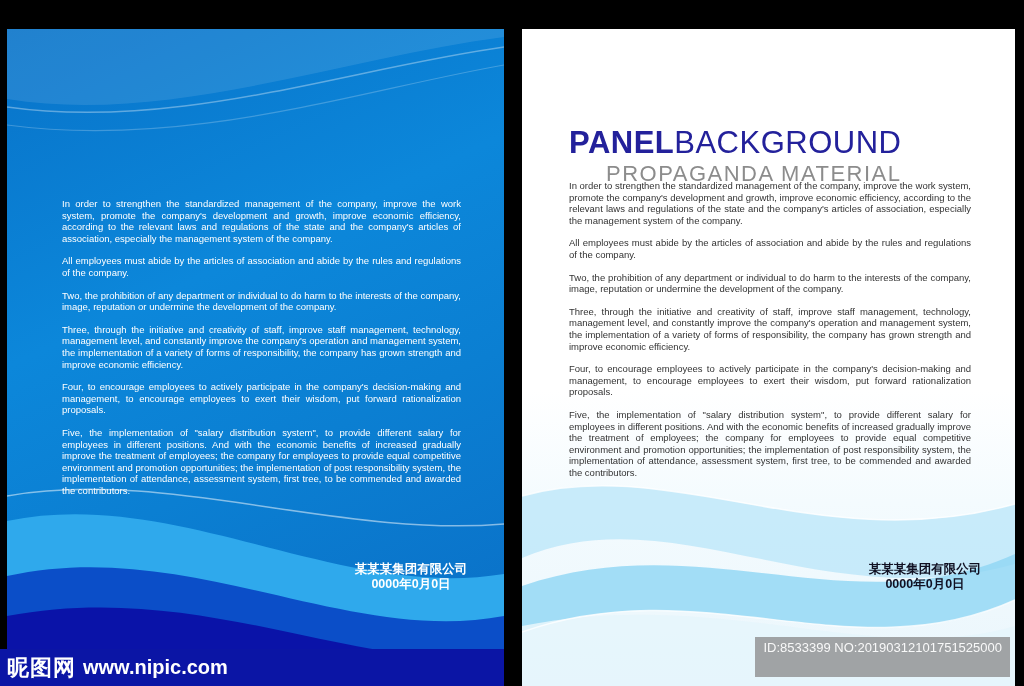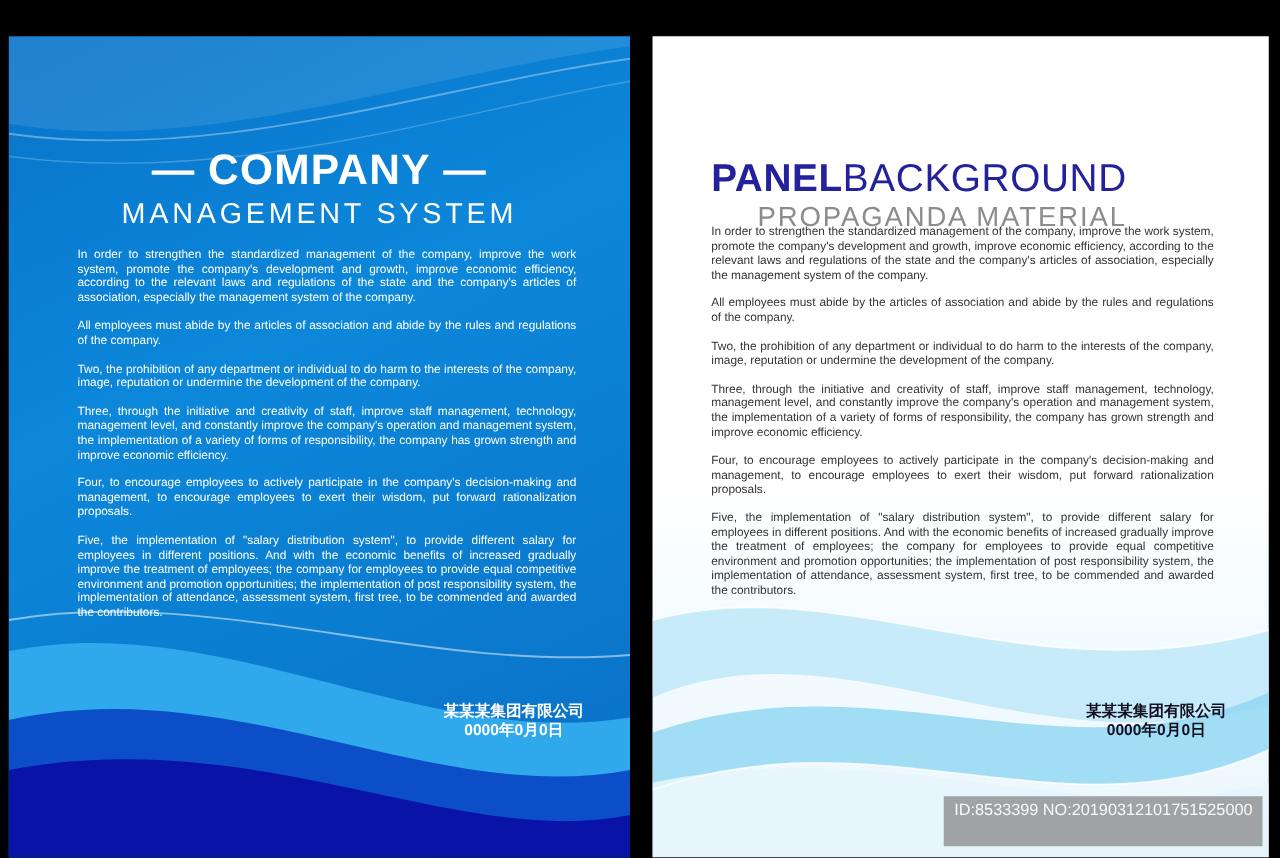--- a/index.html
+++ b/index.html
@@ -97,26 +97,20 @@
       <path d="M0,96 C180,120 350,62 497,36" fill="none" stroke="#ffffff" stroke-width="1.2" opacity="0.22"></path>
     </svg>
 
     <svg class="waves-bottom" width="497" height="220" viewBox="0 0 497 220">
       <path d="M0,30 C160,2 330,72 497,58" fill="none" stroke="#ffffff" stroke-width="1.5" opacity="0.5"></path>
       <path d="M0,55 C170,20 330,135 497,108 L497,220 L0,220 Z" fill="#2fa9ec"></path>
       <path d="M0,110 C180,70 340,180 497,150 L497,220 L0,220 Z" fill="#0b4ec8"></path>
       <path d="M0,150 C200,112 360,214 497,186 L497,220 L0,220 Z" fill="#0a13a8"></path>
     </svg>
 
-    <header class="lp-header">
-      <div class="lp-title-row">
-        <span class="dash">—</span><span>COMPANY</span><span class="dash">—</span>
-      </div>
-      <div class="lp-subtitle">MANAGEMENT SYSTEM</div>
-    </header>
 
     <div class="lp-body">
       <p>In order to strengthen the standardized management of the company, improve the work system, promote the company's development and growth, improve economic efficiency, according to the relevant laws and regulations of the state and the company's articles of association, especially the management system of the company.</p>
       <p>All employees must abide by the articles of association and abide by the rules and regulations of the company.</p>
       <p>Two, the prohibition of any department or individual to do harm to the interests of the company, image, reputation or undermine the development of the company.</p>
       <p>Three, through the initiative and creativity of staff, improve staff management, technology, management level, and constantly improve the company's operation and management system, the implementation of a variety of forms of responsibility, the company has grown strength and improve economic efficiency.</p>
       <p>Four, to encourage employees to actively participate in the company's decision-making and management, to encourage employees to exert their wisdom, put forward rationalization proposals.</p>
       <p>Five, the implementation of "salary distribution system", to provide different salary for employees in different positions. And with the economic benefits of increased gradually improve the treatment of employees; the company for employees to provide equal competitive environment and promotion opportunities; the implementation of post responsibility system, the implementation of attendance, assessment system, first tree, to be commended and awarded the contributors.</p>
     </div>
 
@@ -151,16 +145,20 @@
       <p>Four, to encourage employees to actively participate in the company's decision-making and management, to encourage employees to exert their wisdom, put forward rationalization proposals.</p>
       <p>Five, the implementation of "salary distribution system", to provide different salary for employees in different positions. And with the economic benefits of increased gradually improve the treatment of employees; the company for employees to provide equal competitive environment and promotion opportunities; the implementation of post responsibility system, the implementation of attendance, assessment system, first tree, to be commended and awarded the contributors.</p>
     </div>
 
     <footer class="rp-footer">
       <div>某某某集团有限公司</div>
       <div>0000年0月0日</div>
     </footer>
   </section>
 
+  <div class="nipic-bar">
+    <span class="nipic-logo">昵图网</span>
+    <span class="nipic-url">www.nipic.com</span>
+  </div>
 
   <div class="id-bar">ID:8533399 NO:20190312101751525000</div>
 
 </div>
 
 </body></html>

